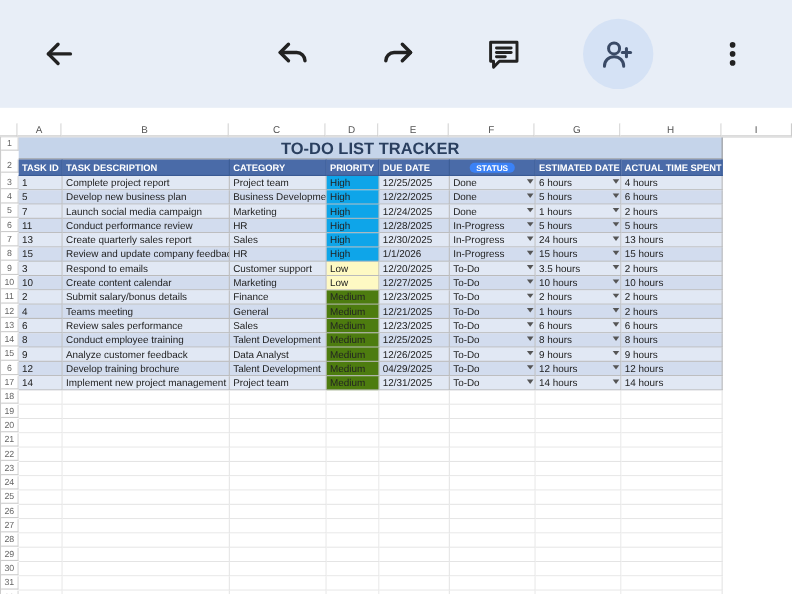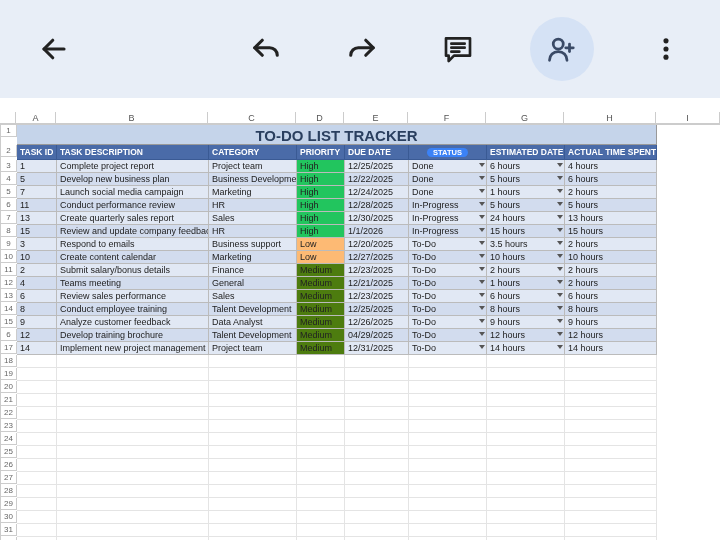--- a/index.html
+++ b/index.html
@@ -13,22 +13,22 @@
 .grid{display:grid;grid-template-columns:16px 40px 152px 88px 48px 64px 78px 78px 92px;border-top:1px solid #ccc;border-left:1px solid #ccc}
 .col-headers{display:grid;grid-template-columns:16px 40px 152px 88px 48px 64px 78px 78px 92px 64px}
 .ch{background:#fff;border-right:1px solid #ccc;border-bottom:1px solid #ccc;text-align:center;font-size:9px;color:#555;padding:1px 0;height:12px;line-height:10px}
 .rn{background:#fff;border-right:1px solid #ccc;border-bottom:1px solid #ccc;text-align:center;font-size:8px;color:#666;height:12px;line-height:12px}
 .merged-title{grid-column:2/10;background:#c5d4ea;border-right:1px solid #999;border-bottom:1px solid #999;text-align:center;font-weight:bold;font-size:15px;color:#2a3f5f;padding:2px 0;height:20px}
 .hdr{background:#4a6ba8;color:#fff;font-weight:bold;font-size:8.5px;padding:2px 3px;border-right:1px solid #3a5a94;border-bottom:1px solid #3a5a94;height:15px;overflow:hidden;white-space:nowrap}
 .hdr.status{text-align:center}
 .cell{border-right:1px solid #bbb;border-bottom:1px solid #bbb;padding:1px 3px;height:13px;font-size:9px;color:#222;overflow:hidden;white-space:nowrap;position:relative}
 .alt0{background:#e1e8f4}
 .alt1{background:#d2dcee}
-.prio-high{background:#22c55e}
-.prio-low{background:#fdba74}
+.prio-high{background:#0ea5e9}
+.prio-low{background:#fef9c3}
 .prio-medium{background:#4d7c0f}
 .dd{position:absolute;right:1px;top:3px;width:0;height:0;border-left:3px solid transparent;border-right:3px solid transparent;border-top:4px solid #555}
 .status-pill{background:#3b82f6;border-radius:7px;padding:0 6px;font-size:7.5px;display:inline-block}
 </style>
 </head>
 <body>
 
 <div class="toolbar">
   <div class="tb-left">
     <div class="icon-btn">
@@ -152,21 +152,21 @@
       <div class="cell alt1">Review and update company feedback</div>
       <div class="cell alt1">HR</div>
       <div class="cell alt1 prio-high">High</div>
       <div class="cell alt1">1/1/2026</div>
       <div class="cell alt1">In-Progress<span class="dd"></span></div>
       <div class="cell alt1">15 hours<span class="dd"></span></div>
       <div class="cell alt1">15 hours</div>
       <div class="rn">9</div>
       <div class="cell alt0">3</div>
       <div class="cell alt0">Respond to emails</div>
-      <div class="cell alt0">Business support</div>
+      <div class="cell alt0">Customer support</div>
       <div class="cell alt0 prio-low">Low</div>
       <div class="cell alt0">12/20/2025</div>
       <div class="cell alt0">To-Do<span class="dd"></span></div>
       <div class="cell alt0">3.5 hours<span class="dd"></span></div>
       <div class="cell alt0">2 hours</div>
       <div class="rn">10</div>
       <div class="cell alt1">10</div>
       <div class="cell alt1">Create content calendar</div>
       <div class="cell alt1">Marketing</div>
       <div class="cell alt1 prio-low">Low</div>

